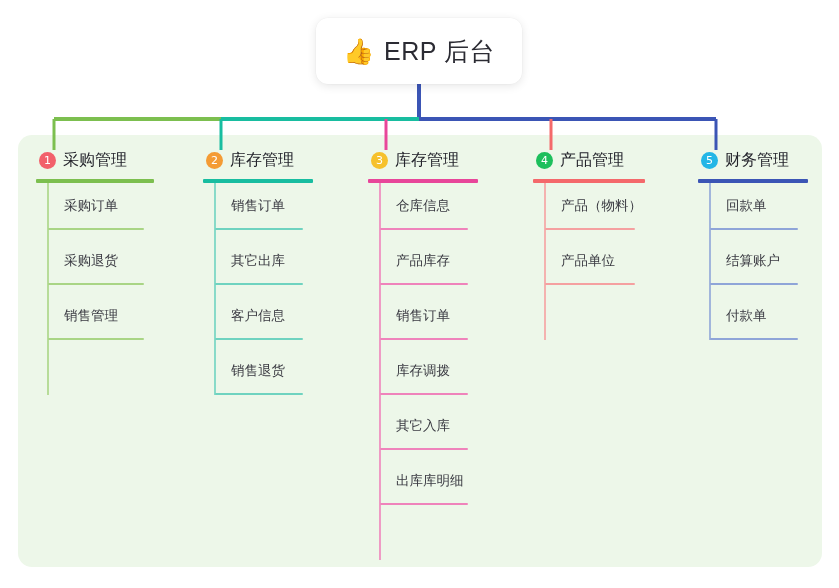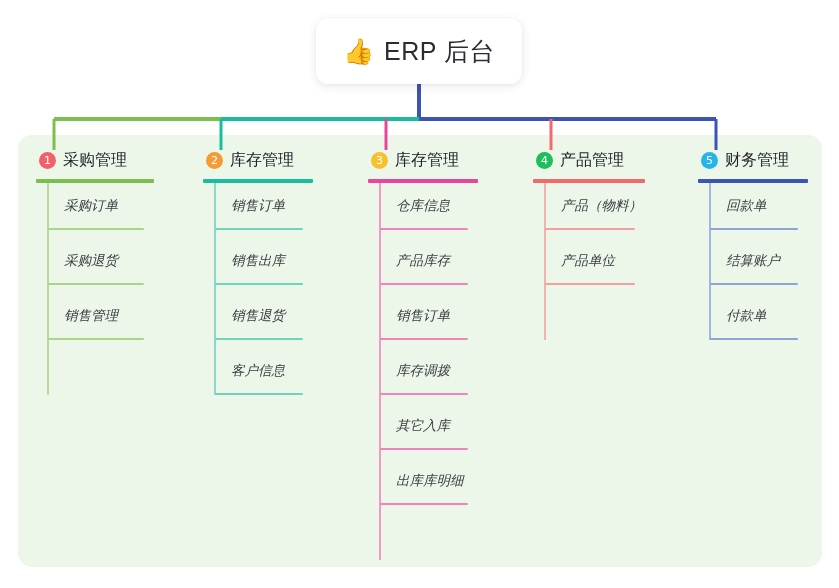--- a/index.html
+++ b/index.html
@@ -42,21 +42,21 @@
   }
   .badge{
     width:17px;height:17px;border-radius:50%;
     color:#fff;font-size:11px;line-height:17px;text-align:center;
     flex:0 0 auto;font-family:"DejaVu Sans",sans-serif;
   }
   .col-title{font-size:16px;color:#24242c;text-align:right;}
   .head-rule{height:3.5px;border-radius:1px;margin-top:4px;}
 
   .leaf{
-    position:relative;height:55px;font-style:italic;
+    position:relative;height:55px;
   }
   .leaf-label{
     position:absolute;left:28px;top:14px;
     font-size:13.5px;color:#3a3a42;white-space:nowrap;
   }
   .leaf-rule{
     position:absolute;left:12px;bottom:8px;height:1.6px;border-radius:1px;
   }
 </style>
 </head>
@@ -112,29 +112,29 @@
         <div class="col-head">
           <span class="badge" style="background: rgb(244, 155, 52);">2</span>
           <span class="col-title">库存管理</span>
         </div>
         <div class="head-rule" style="background: rgb(24, 189, 160); width: 110px;"></div>
         <div class="leaf">
           <span class="leaf-label">销售订单</span>
           <div class="leaf-rule" style="background: rgb(111, 211, 192); width: 88px;"></div>
         </div>
         <div class="leaf">
-          <span class="leaf-label">销售出库</span>
+          <span class="leaf-label">其它出库</span>
+          <div class="leaf-rule" style="background: rgb(111, 211, 192); width: 88px;"></div>
+        </div>
+        <div class="leaf">
+          <span class="leaf-label">客户信息</span>
           <div class="leaf-rule" style="background: rgb(111, 211, 192); width: 88px;"></div>
         </div>
         <div class="leaf">
           <span class="leaf-label">销售退货</span>
-          <div class="leaf-rule" style="background: rgb(111, 211, 192); width: 88px;"></div>
-        </div>
-        <div class="leaf">
-          <span class="leaf-label">客户信息</span>
           <div class="leaf-rule" style="background: rgb(111, 211, 192); width: 88px;"></div>
         </div>
       </div>
       <div class="col" style="left: 368px;">
         <div class="col-head">
           <span class="badge" style="background: rgb(246, 193, 44);">3</span>
           <span class="col-title">库存管理</span>
         </div>
         <div class="head-rule" style="background: rgb(232, 70, 154); width: 110px;"></div>
         <div class="leaf">

